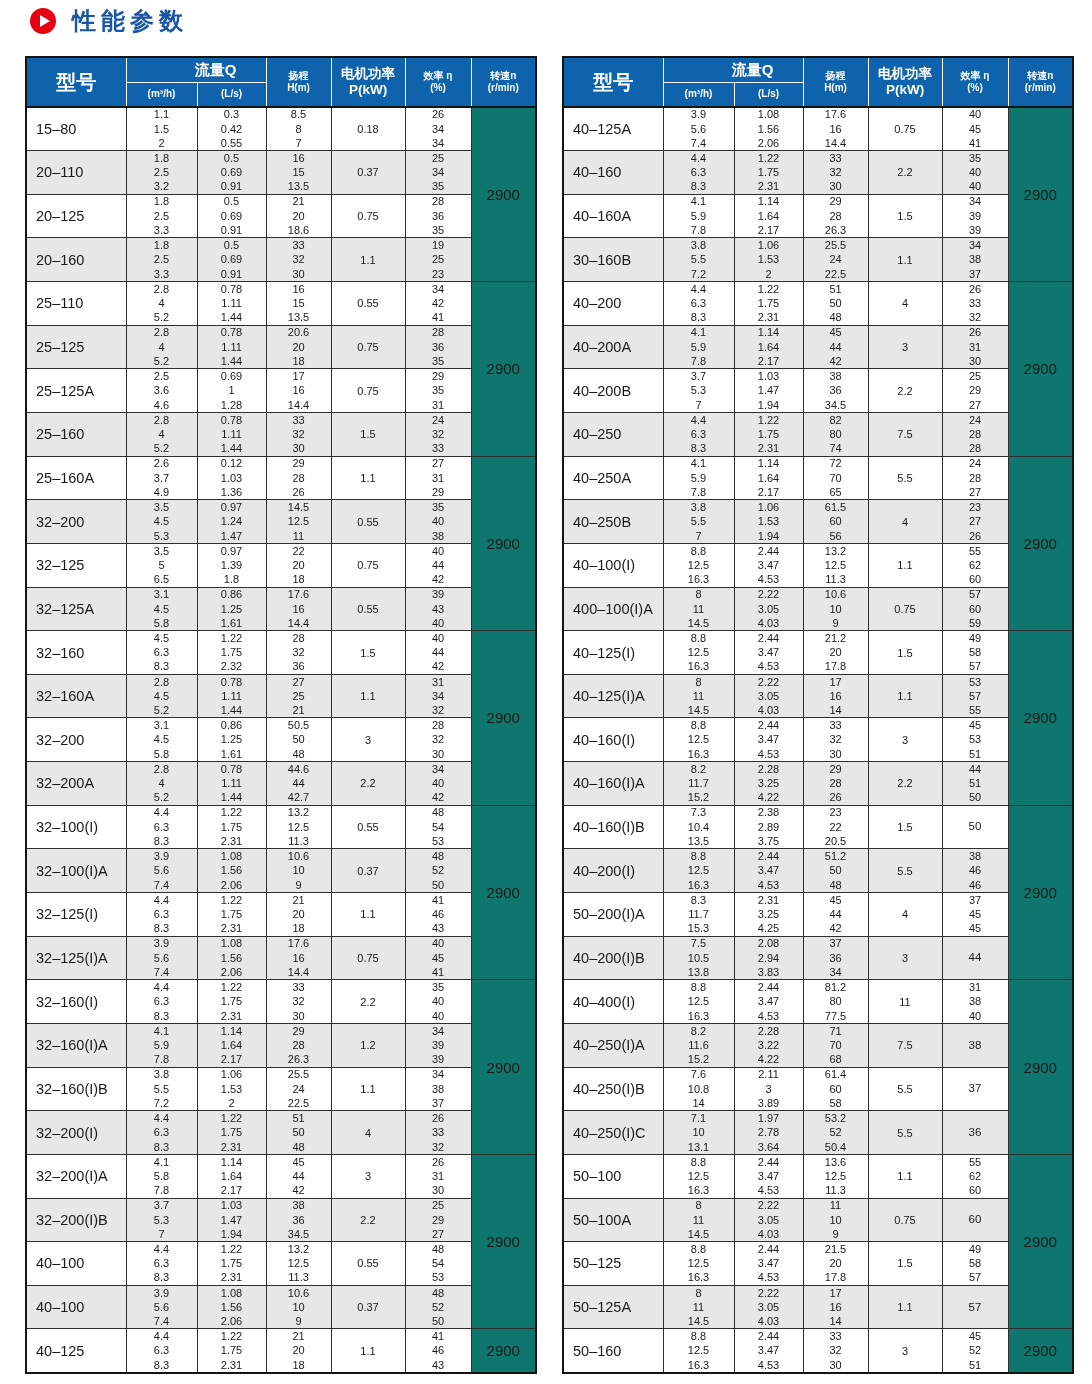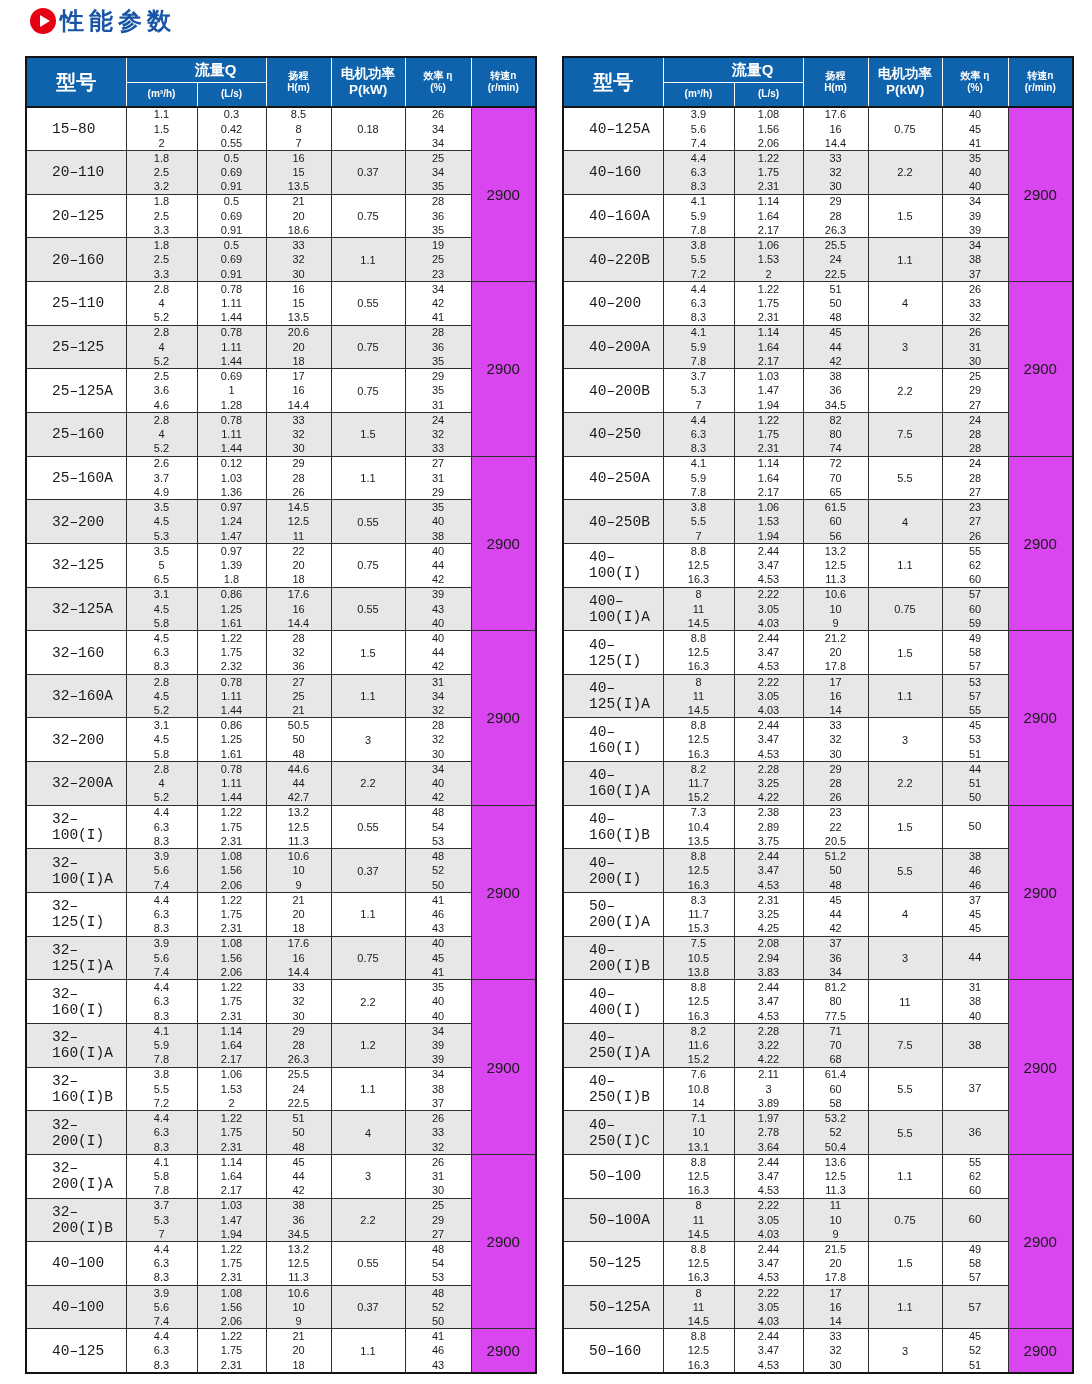--- a/index.html
+++ b/index.html
@@ -4,21 +4,21 @@
 <style>
   :root{
     --header-bg:#0f63ac; --title-blue:#1a55a5; --icon-red:#e60012;
     --stripe:#e7e7e7; --grid:#2e2e2e; --outer:#141414; --ink:#1a1a1a;
   }
   *{box-sizing:border-box;}
   html,body{margin:0;padding:0;}
   body{font-family:"Liberation Sans","DejaVu Sans",sans-serif;background:#ffffff;color:var(--ink);}
   .page{position:relative;width:1092px;height:1384px;background:#ffffff;overflow:hidden;}
 
-  .title-row{position:absolute;left:30px;top:7px;display:flex;align-items:center;gap:4px;}
+  .title-row{position:absolute;left:30px;top:7px;display:flex;align-items:center;gap:16px;}
   .play-badge{width:26px;height:26px;border-radius:50%;background:var(--icon-red);
     display:flex;align-items:center;justify-content:center;}
   .play-badge .tri{width:0;height:0;border-top:6px solid transparent;border-bottom:6px solid transparent;
     border-left:10px solid #ffffff;margin-left:3px;}
   .page-title{font-size:24px;font-weight:bold;color:var(--title-blue);letter-spacing:5px;margin:0;line-height:28px;}
 
   table.perf{position:absolute;top:56px;border-collapse:collapse;table-layout:fixed;
     width:510px;height:1318px;border:2px solid var(--outer);background:#fff;}
   #t-left{left:25px;}
   #t-right{left:562px;}
@@ -31,23 +31,23 @@
   .perf th.th-model{font-size:20px;}
   .perf th.th-flow{font-size:15px;padding-left:39px;}
   .perf th.th-power{font-size:13.5px;margin-left:12px;}
 
   .perf tbody tr{height:14.5px;}
   .perf td{padding:0;text-align:center;vertical-align:middle;
     border-left:1px solid var(--grid);border-right:1px solid var(--grid);}
   .perf tbody tr.mtop td{border-top:1px solid var(--grid);}
   .perf tbody tr:first-child td{border-top:2px solid var(--outer);}
   .perf td.num{font-size:11px;line-height:1.15;}
-  .perf td.model{text-align:left;padding-left:25px;font-size:14.5px;font-family:Liberation Mono, monospace;}
+  .perf td.model{text-align:left;padding-left:9px;font-size:14.5px;}
   .perf td.power{font-size:11px;}
-  .perf td.speed{font-size:15px;background:#d946ef;}
+  .perf td.speed{font-size:15px;background:#0f766e;}
   .perf td.effm{font-size:11.5px;}
   .perf td.shade{background:var(--stripe);}
 </style>
 </head>
 <body>
 
 <div class="page">
 
   <div class="title-row">
     <span class="play-badge">
@@ -776,21 +776,21 @@
           <td class="num">28</td>
           <td class="num">39</td>
         </tr>
         <tr>
           <td class="num">7.8</td>
           <td class="num">2.17</td>
           <td class="num">26.3</td>
           <td class="num">39</td>
         </tr>
         <tr class="mtop">
-          <td class="model shade" rowspan="3">40–220B</td>
+          <td class="model shade" rowspan="3">30–160B</td>
           <td class="num shade">3.8</td>
           <td class="num shade">1.06</td>
           <td class="num shade">25.5</td>
           <td class="power shade" rowspan="3">1.1</td>
           <td class="num shade">34</td>
         </tr>
         <tr>
           <td class="num shade">5.5</td>
           <td class="num shade">1.53</td>
           <td class="num shade">24</td>

